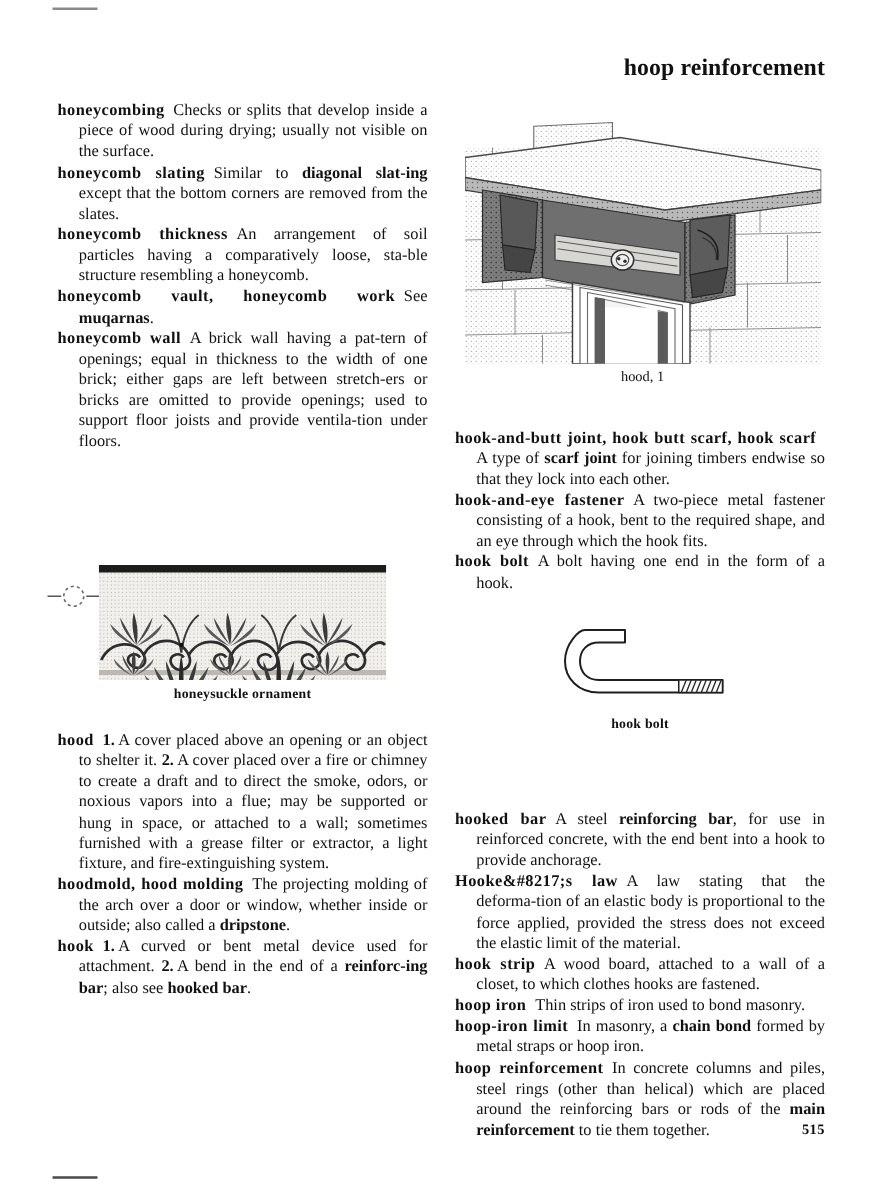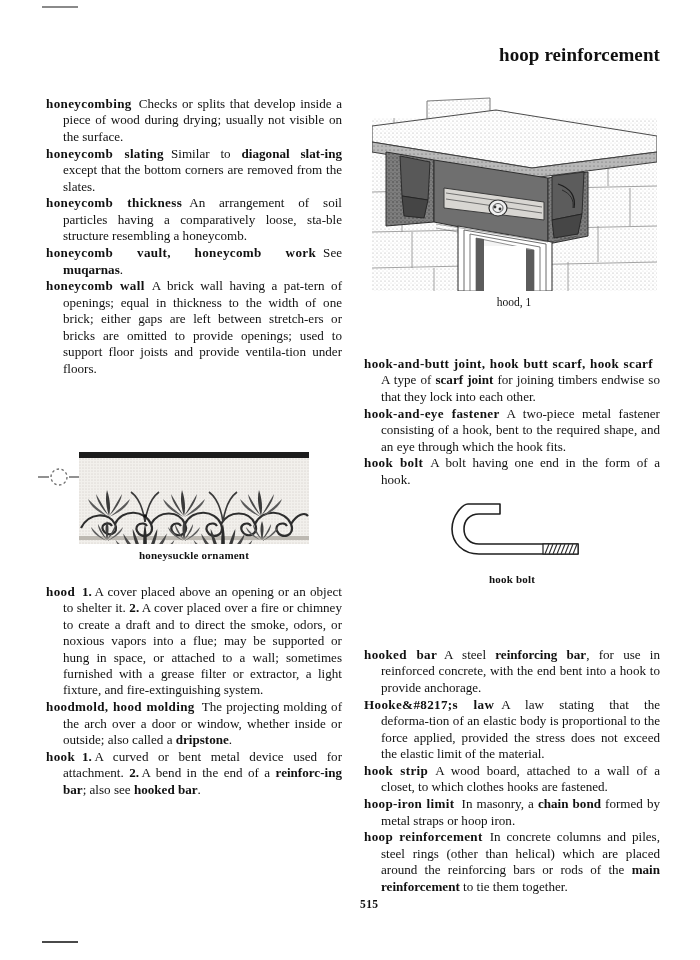--- a/index.html
+++ b/index.html
@@ -49,21 +49,21 @@
     width: 300px;
     text-align: right;
     font-weight: bold;
     font-size: 19px;
     letter-spacing: 0.1px;
   }
 
   
   .col {
     position: absolute;
-    top: 96px;
+    top: 80px;
     width: 296px;
   }
   .col-left  { left: 46px; }
   .col-right { left: 364px; }
 
   
   .entry {
     font-size: 13.1px;
     line-height: 16.4px;
     text-align: justify;
@@ -115,21 +115,21 @@
   }
 
   .fig-box { display: block; margin: 0 auto; }
 
   
   .folio {
     position: absolute;
     left: 360px;
     top: 898px;
     width: 300px;
-    text-align: left;
+    text-align: right;
     font-weight: bold;
     font-size: 11.5px;
     letter-spacing: 0.4px;
   }
 </style>
 </head>
 <body>
 
 <div class="crop-mark-top"></div>
 <div class="crop-mark-bottom"></div>
@@ -330,21 +330,21 @@
 
     <g stroke="#3a3a3a" stroke-width="0.7" opacity="0.6">
       <line x1="64" y1="128" x2="176" y2="146"></line>
       <line x1="64" y1="132" x2="86" y2="136"></line>
       <line x1="178" y1="146" x2="206" y2="140"></line>
     </g>
   </svg>
   <div class="fig-caption plain">hood, 1</div>
 </div>
 
-<div class="col col-right" style="top:356px;">
+<div class="col col-right" style="top:342px;">
   <div class="entry">
     <span class="hw">hook-and-butt joint, hook butt scarf, hook scarf</span><span class="gap"></span><span>A type of <b>scarf joint</b> for joining timbers endwise so that they lock into each other.</span>
   </div>
   <div class="entry">
     <span class="hw">hook-and-eye fastener</span><span class="gap"></span><span>A two-piece metal fastener consisting of a hook, bent to the required shape, and an eye through which the hook fits.</span>
   </div>
   <div class="entry">
     <span class="hw">hook bolt</span><span class="gap"></span><span>A bolt having one end in the form of a hook.</span>
   </div>
 </div>
@@ -373,20 +373,23 @@
   <div class="entry">
     <span class="hw">hooked bar</span><span class="gap"></span><span>A steel <b>reinforcing bar</b>, for use in reinforced concrete, with the end bent into a hook to provide anchorage.</span>
   </div>
   <div class="entry">
     <span class="hw">Hooke&amp;#8217;s law</span><span class="gap"></span><span>A law stating that the deforma‑tion of an elastic body is proportional to the force applied, provided the stress does not exceed the elastic limit of the material.</span>
   </div>
   <div class="entry">
     <span class="hw">hook strip</span><span class="gap"></span><span>A wood board, attached to a wall of a closet, to which clothes hooks are fastened.</span>
   </div>
   <div class="entry">
+    <span class="hw">hoop iron</span><span class="gap"></span><span>Thin strips of iron used to bond masonry.</span>
+  </div>
+  <div class="entry">
     <span class="hw">hoop-iron limit</span><span class="gap"></span><span>In masonry, a <b>chain bond</b> formed by metal straps or hoop iron.</span>
   </div>
   <div class="entry">
     <span class="hw">hoop reinforcement</span><span class="gap"></span><span>In concrete columns and piles, steel rings (other than helical) which are placed around the reinforcing bars or rods of the <b>main reinforcement</b> to tie them together.</span>
   </div>
 </div>
 
 <div class="folio">515</div>
 
 </body></html>

